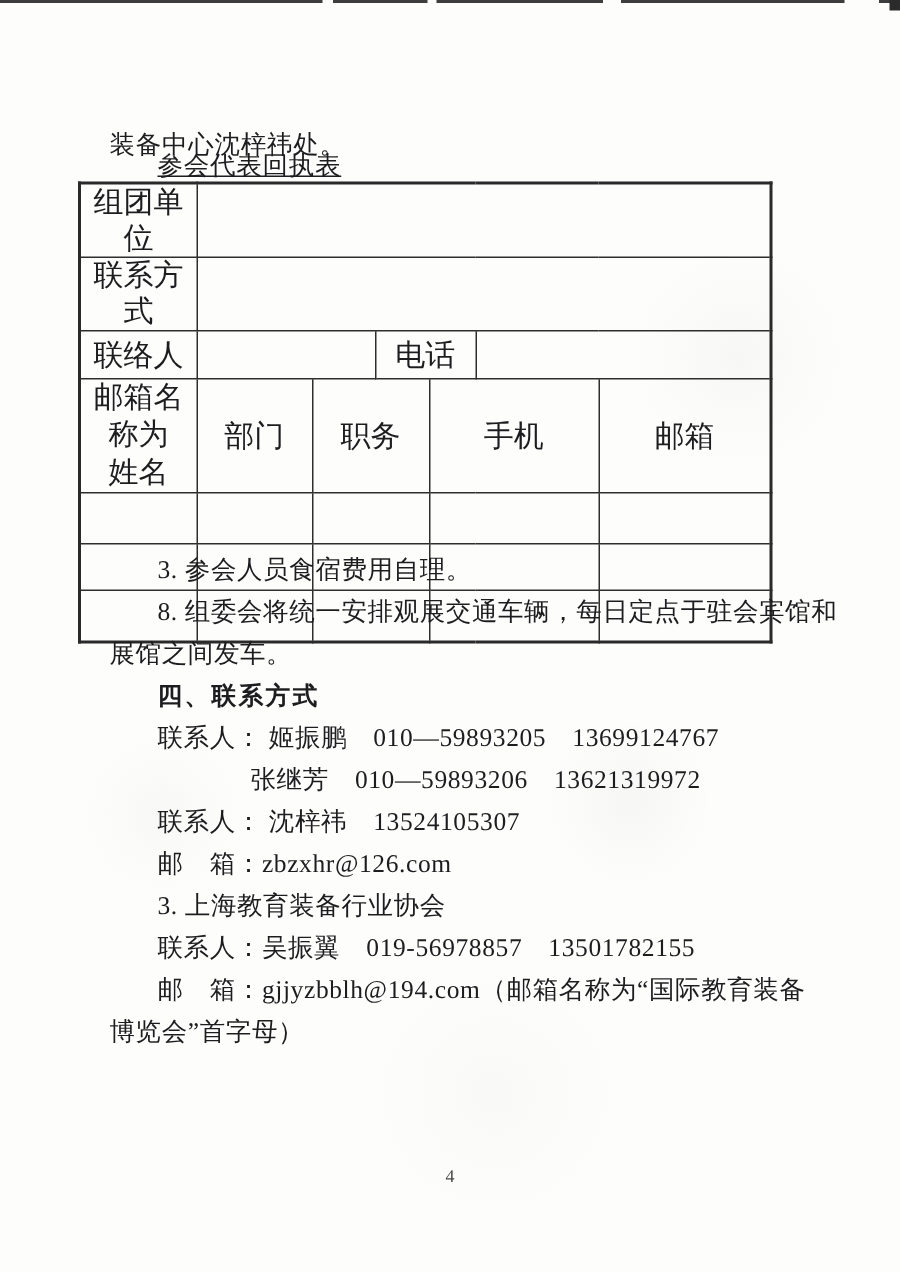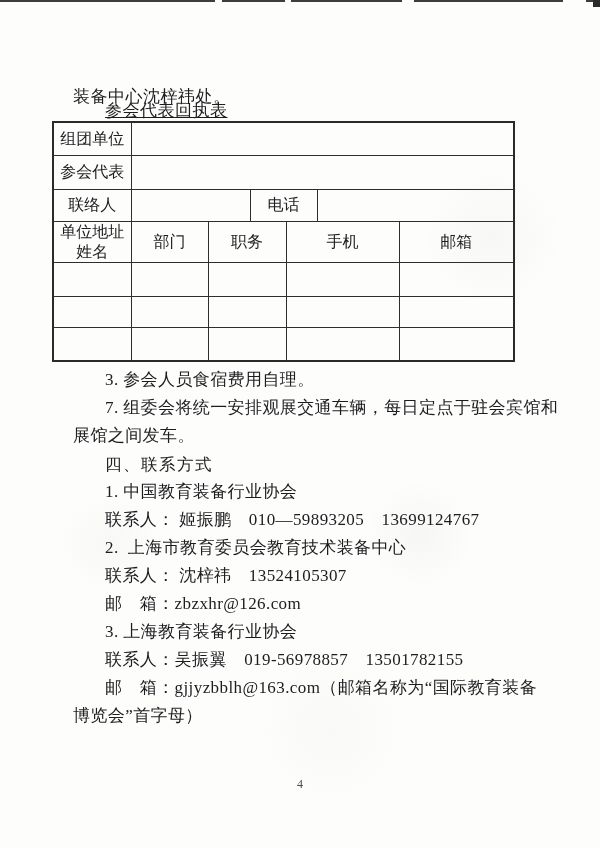--- a/index.html
+++ b/index.html
@@ -19,36 +19,36 @@
   
   .edge{position:absolute;top:0;height:2px;background:#3d3d3d;}
   .corner{position:absolute;top:0;right:0;width:7px;height:7px;background:#2b2b2b;}
 
   .intro-line{position:absolute;left:73px;top:72px;font-size:17px;letter-spacing:0.5px;margin-top:13px;}
   .table-title{position:absolute;left:105px;top:99px;font-size:17px;letter-spacing:0.5px;text-decoration:underline;}
 
   table.rt{
     position:absolute;left:52px;top:121px;
     width:461px;border-collapse:collapse;table-layout:fixed;
-    font-size:16px;
+    font-size:20px;
   }
   table.rt td{
     border:1px solid #2e2e2e;
     text-align:center;vertical-align:middle;
     padding:0;overflow:hidden;
     line-height:1.2;
   }
   table.rt{border:2px solid #2a2a2a;}
   .hdr2{display:block;line-height:1.25;}
 
   .body-block{position:absolute;left:73px;top:366px;width:470px;font-size:17px;}
   .bl{line-height:28px;height:28px;white-space:pre;letter-spacing:0.4px;}
   .in1{padding-left:32px;}
   .in2{padding-left:94px;}
-  .hd{font-weight:normal;letter-spacing:1.5px;font-family:"Liberation Sans","DejaVu Sans",sans-serif;font-size:16.5px;}
+  .hd{font-weight:bold;letter-spacing:1.5px;font-family:"Liberation Sans","DejaVu Sans",sans-serif;font-size:16.5px;}
 
   .page-number{position:absolute;left:0;right:0;top:777px;text-align:center;font-size:12px;color:#4a4a4a;}
 </style>
 </head>
 <body>
 
 <div class="page">
 
   <div class="edge" style="left:0;width:215px;"></div>
   <div class="edge" style="left:222px;width:63px;"></div>
@@ -70,32 +70,32 @@
         <col style="width:31px">
         <col style="width:82px">
         <col style="width:115px">
     </colgroup>
     <tbody>
         <tr style="height:33px">
       <td>组团单位</td>
       <td colspan="6"></td>
     </tr>
     <tr style="height:34px">
-      <td>参会代表</td>
+      <td>联系方式</td>
       <td colspan="6"></td>
     </tr>
     <tr style="height:32px">
       <td>联络人</td>
       <td colspan="2"></td>
       <td colspan="2">电话</td>
       <td colspan="2"></td>
     </tr>
     <tr style="height:41px">
       <td>
-        <span class="hdr2">单位地址</span>
+        <span class="hdr2">邮箱名称为</span>
         <span class="hdr2">姓名</span>
       </td>
       <td>部门</td>
       <td colspan="2">职务</td>
       <td colspan="2">手机</td>
       <td>邮箱</td>
     </tr>
     <tr style="height:34px">
       <td></td>
       <td></td>
@@ -115,29 +115,28 @@
       <td></td>
       <td colspan="2"></td>
       <td colspan="2"></td>
       <td></td>
     </tr>
   </tbody>
     </table>
 
   <div class="body-block">
     <div class="bl in1">3. 参会人员食宿费用自理。</div>
-    <div class="bl in1">7. 组委会将统一安排观展交通车辆，每日定点于驻会宾馆和</div>
+    <div class="bl in1">8. 组委会将统一安排观展交通车辆，每日定点于驻会宾馆和</div>
     <div class="bl">展馆之间发车。</div>
     <div class="bl in1 hd">四、联系方式</div>
-    <div class="bl in1">1. 中国教育装备行业协会</div>
     <div class="bl in1">联系人： 姬振鹏　010—59893205　13699124767</div>
-    <div class="bl in1">2.  上海市教育委员会教育技术装备中心</div>
+    <div class="bl in2">张继芳　010—59893206　13621319972</div>
     <div class="bl in1">联系人： 沈梓祎　13524105307</div>
     <div class="bl in1">邮　箱：zbzxhr@126.com</div>
     <div class="bl in1">3. 上海教育装备行业协会</div>
     <div class="bl in1">联系人：吴振翼　019-56978857　13501782155</div>
-    <div class="bl in1">邮　箱：gjjyzbblh@163.com（邮箱名称为“国际教育装备</div>
+    <div class="bl in1">邮　箱：gjjyzbblh@194.com（邮箱名称为“国际教育装备</div>
     <div class="bl">博览会”首字母）</div>
   </div>
 
   <div class="page-number">4</div>
 
 </div>
 
 </body></html>

